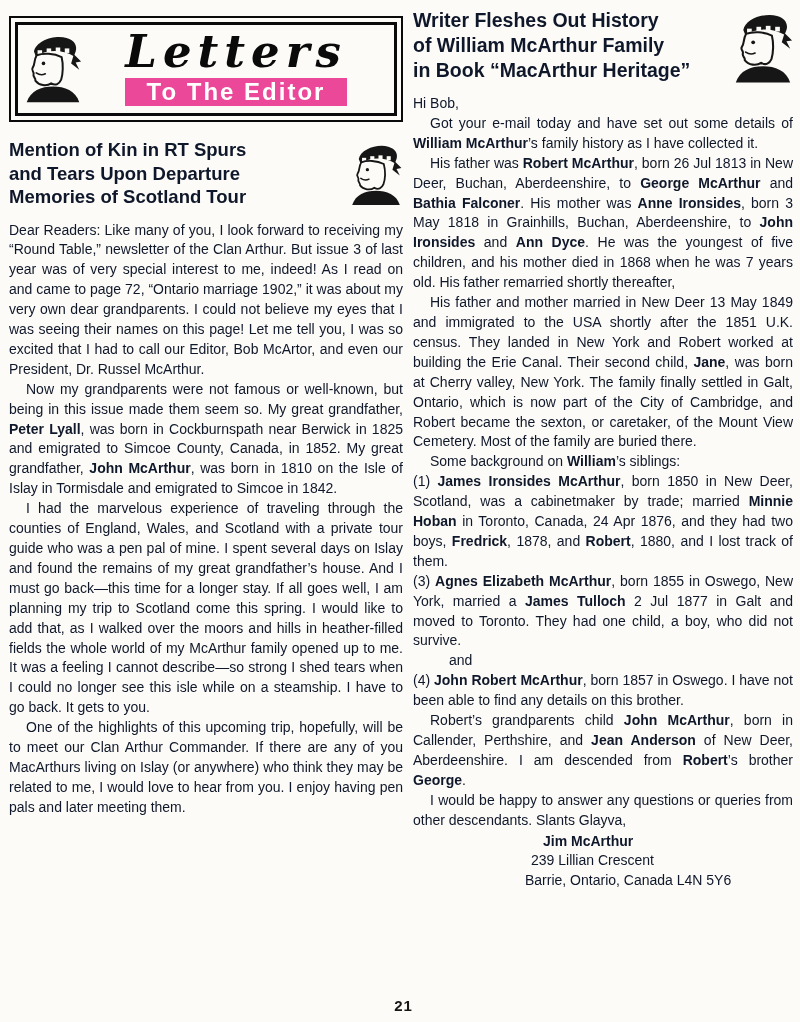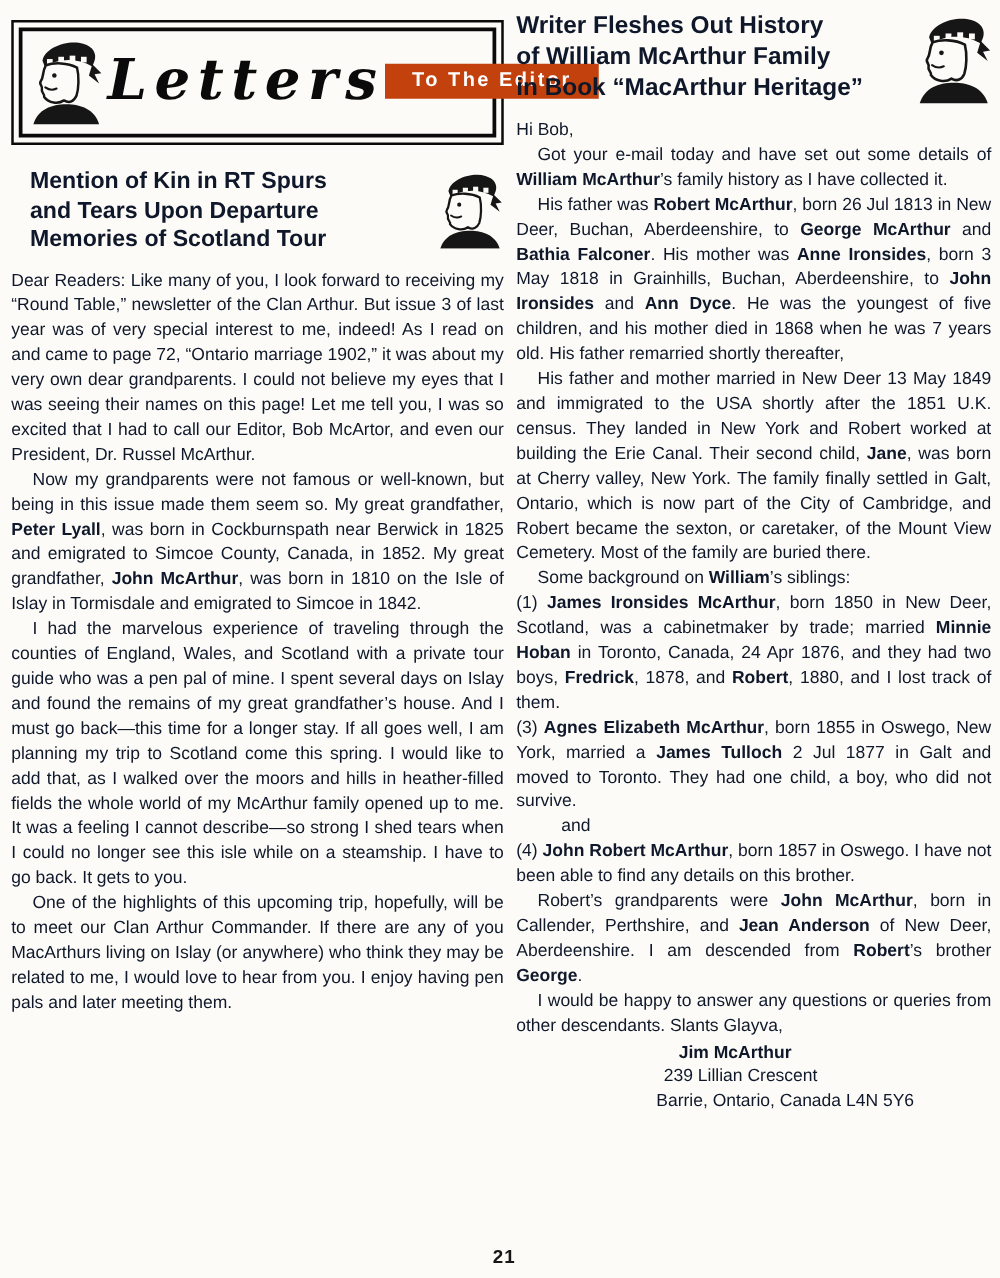--- a/index.html
+++ b/index.html
@@ -9,37 +9,37 @@
     background:#fcfbf7; overflow:hidden; color:#161616;
     font-family:"Liberation Sans","DejaVu Sans",sans-serif;
   }
   .col-left  { position:absolute; left:9px;   top:16px; width:394px; }
   .col-right { position:absolute; left:413px; top:8px;  width:380px; }
 
   
   .masthead { border:2px solid #0a0a0a; padding:4px; background:#fcfbf7; }
   .mast-inner { border:3px solid #0a0a0a; display:flex; align-items:center; gap:4px; padding:3px 8px 7px 6px; }
   .mast-icon { width:58px; height:72px; flex:none; }
-  .mast-text { flex:1; display:flex; flex-direction:row; align-items:center; }
+  .mast-text { flex:1; display:flex; flex-direction:column; align-items:center; }
   .mast-title {
     font-family:"DejaVu Serif","Liberation Serif",serif;
     font-weight:bold; font-style:italic; font-size:45px; line-height:48px;
     letter-spacing:6px; color:#0a0a0a;
   }
   .mast-bar {
-    background:#c2410c; color:#ffffff; font-weight:bold; font-size:16px;
+    background:#ec4899; color:#ffffff; font-weight:bold; font-size:24px;
     line-height:28px; padding:0 22px; letter-spacing:2px; margin-top:2px; white-space:nowrap;
   }
 
   
   .article-head { display:flex; gap:4px; align-items:flex-start; }
   .col-left .article-head { margin-top:16px; }
   .hl { flex:1; }
   .hl .para { text-align:left; font-weight:bold; text-indent:0; }
-  .hl-left .para  { font-size:18.5px; line-height:23.5px;margin-left:15px; }
+  .hl-left .para  { font-size:18.5px; line-height:23.5px; }
   .hl-right .para { font-size:19.5px; line-height:25px; }
   .head-icon       { width:54px; height:64px; flex:none; margin-top:3px; }
   .head-icon-right { width:60px; height:76px; flex:none; }
 
   
   .body-text { margin-top:12px; }
   .right-body { margin-top:10px; }
   .para { font-size:14px; line-height:19.9px; text-align:justify; color:#0f172a; }
   .ind     { text-indent:17px; }
   .and-ind { text-indent:36px; text-align:left; }
@@ -130,21 +130,21 @@
     <div class="body-text right-body">
         <p class="para"><span>Hi Bob,</span></p>
         <p class="para ind"><span>Got your e-mail today and have set out some details of </span><b>William McArthur</b><span>’s family history as I have collected it.</span></p>
         <p class="para ind"><span>His father was </span><b>Robert McArthur</b><span>, born 26 Jul 1813 in New Deer, Buchan, Aberdeenshire, to </span><b>George McArthur</b><span> and </span><b>Bathia Falconer</b><span>. His mother was </span><b>Anne Ironsides</b><span>, born 3 May 1818 in Grainhills, Buchan, Aberdeenshire, to </span><b>John Ironsides</b><span> and </span><b>Ann Dyce</b><span>. He was the youngest of five children, and his mother died in 1868 when he was 7 years old. His father remarried shortly thereafter,</span></p>
         <p class="para ind"><span>His father and mother married in New Deer 13 May 1849 and immigrated to the USA shortly after the 1851 U.K. census. They landed in New York and Robert worked at building the Erie Canal. Their second child, </span><b>Jane</b><span>, was born at Cherry valley, New York. The family finally settled in Galt, Ontario, which is now part of the City of Cambridge, and Robert became the sexton, or caretaker, of the Mount View Cemetery. Most of the family are buried there.</span></p>
         <p class="para ind"><span>Some background on </span><b>William</b><span>’s siblings:</span></p>
         <p class="para"><span>(1) </span><b>James Ironsides McArthur</b><span>, born 1850 in New Deer, Scotland, was a cabinetmaker by trade; married </span><b>Minnie Hoban</b><span> in Toronto, Canada, 24 Apr 1876, and they had two boys, </span><b>Fredrick</b><span>, 1878, and </span><b>Robert</b><span>, 1880, and I lost track of them.</span></p>
         <p class="para"><span>(3) </span><b>Agnes Elizabeth McArthur</b><span>, born 1855 in Oswego, New York, married a </span><b>James Tulloch</b><span> 2 Jul 1877 in Galt and moved to Toronto. They had one child, a boy, who did not survive.</span></p>
         <p class="para and-ind"><span>and</span></p>
         <p class="para"><span>(4) </span><b>John Robert McArthur</b><span>, born 1857 in Oswego. I have not been able to find any details on this brother.</span></p>
-        <p class="para ind"><span>Robert’s grandparents were </span><b>John McArthur</b><span>, born in Callender, Perthshire, and </span><b>Jean Anderson</b><span> of New Deer, Aberdeenshire. I am descended from </span><b>Robert</b><span>’s brother </span><b>George</b><span>.</span></p>
+        <p class="para ind"><span>Robert’s grandparents child </span><b>John McArthur</b><span>, born in Callender, Perthshire, and </span><b>Jean Anderson</b><span> of New Deer, Aberdeenshire. I am descended from </span><b>Robert</b><span>’s brother </span><b>George</b><span>.</span></p>
         <p class="para ind"><span>I would be happy to answer any questions or queries from other descendants. Slants Glayva,</span></p>
       </div>
 
     <div class="signature">
         <p class="para sig-name"><b>Jim McArthur</b></p>
         <p class="para sig-addr"><span>239 Lillian Crescent</span></p>
         <p class="para sig-addr2"><span>Barrie, Ontario, Canada L4N 5Y6</span></p>
       </div>
   </div>
 

